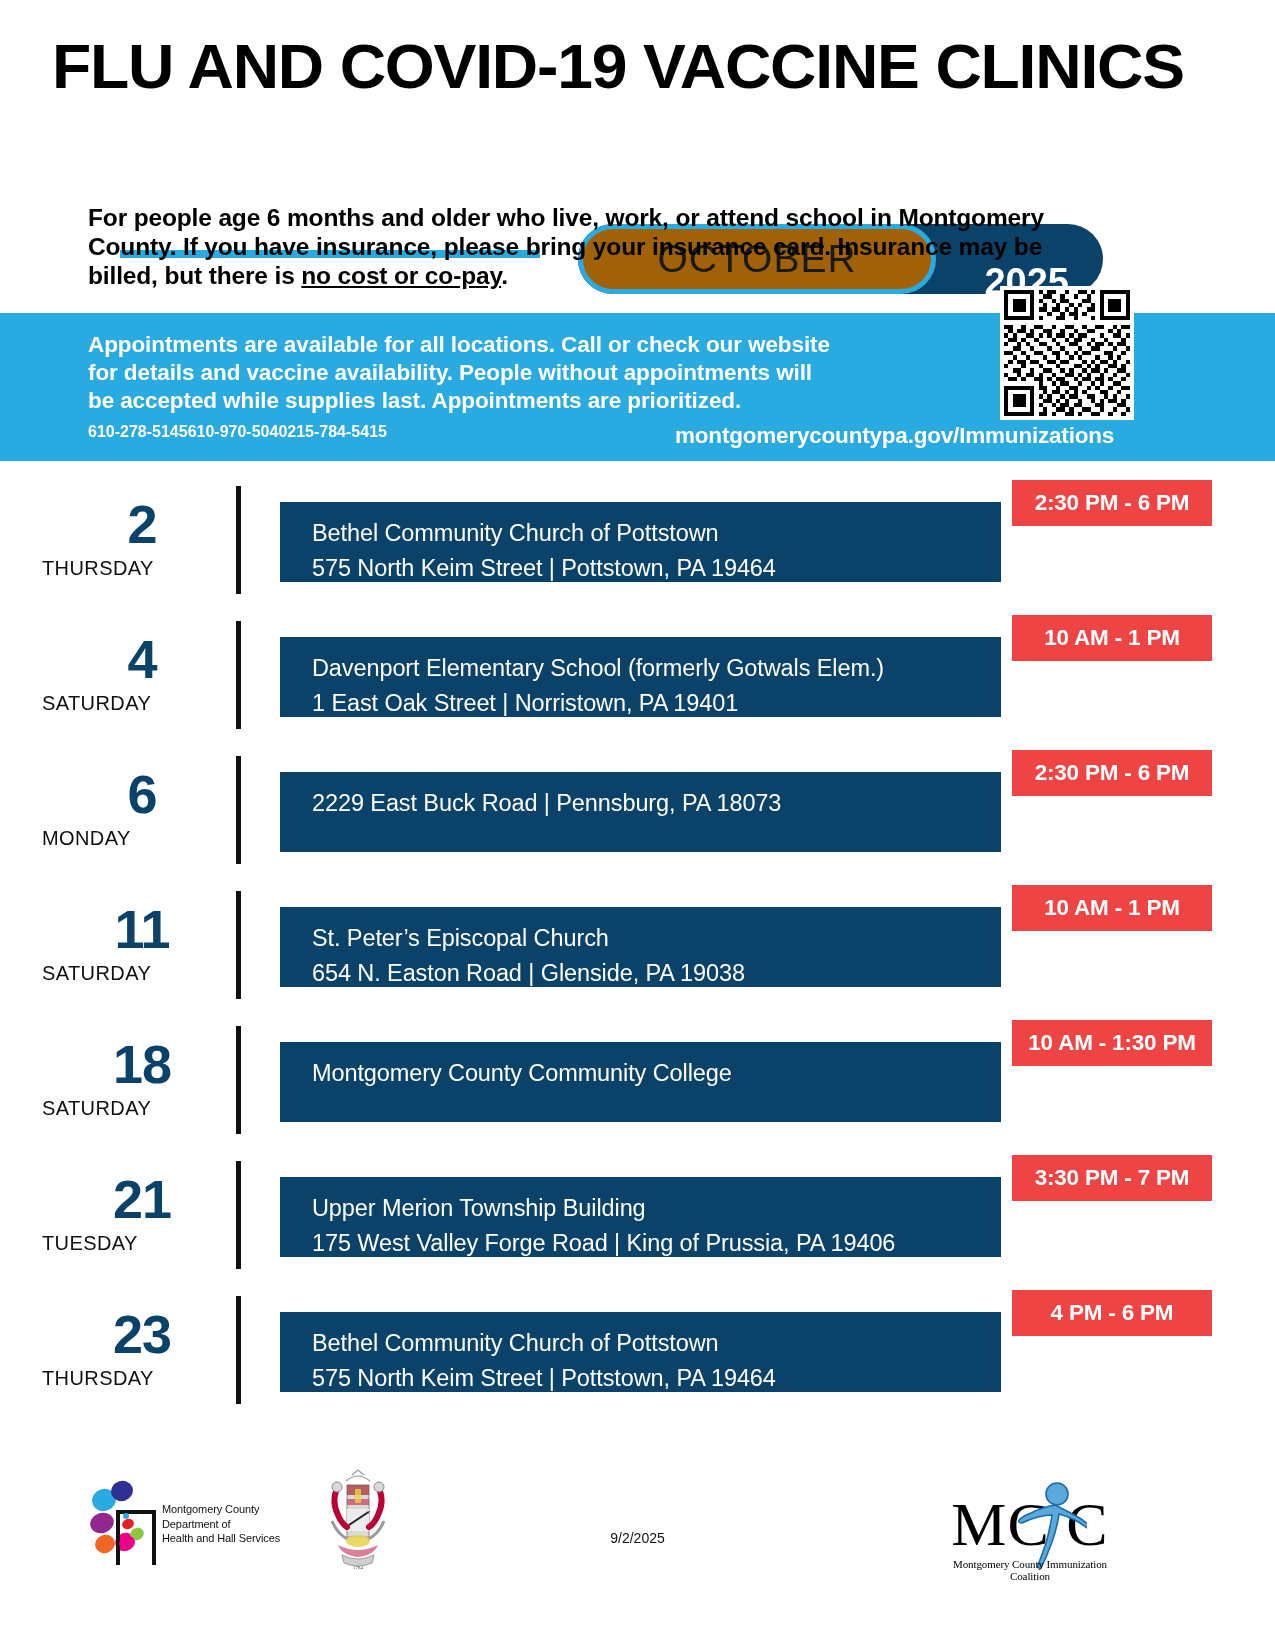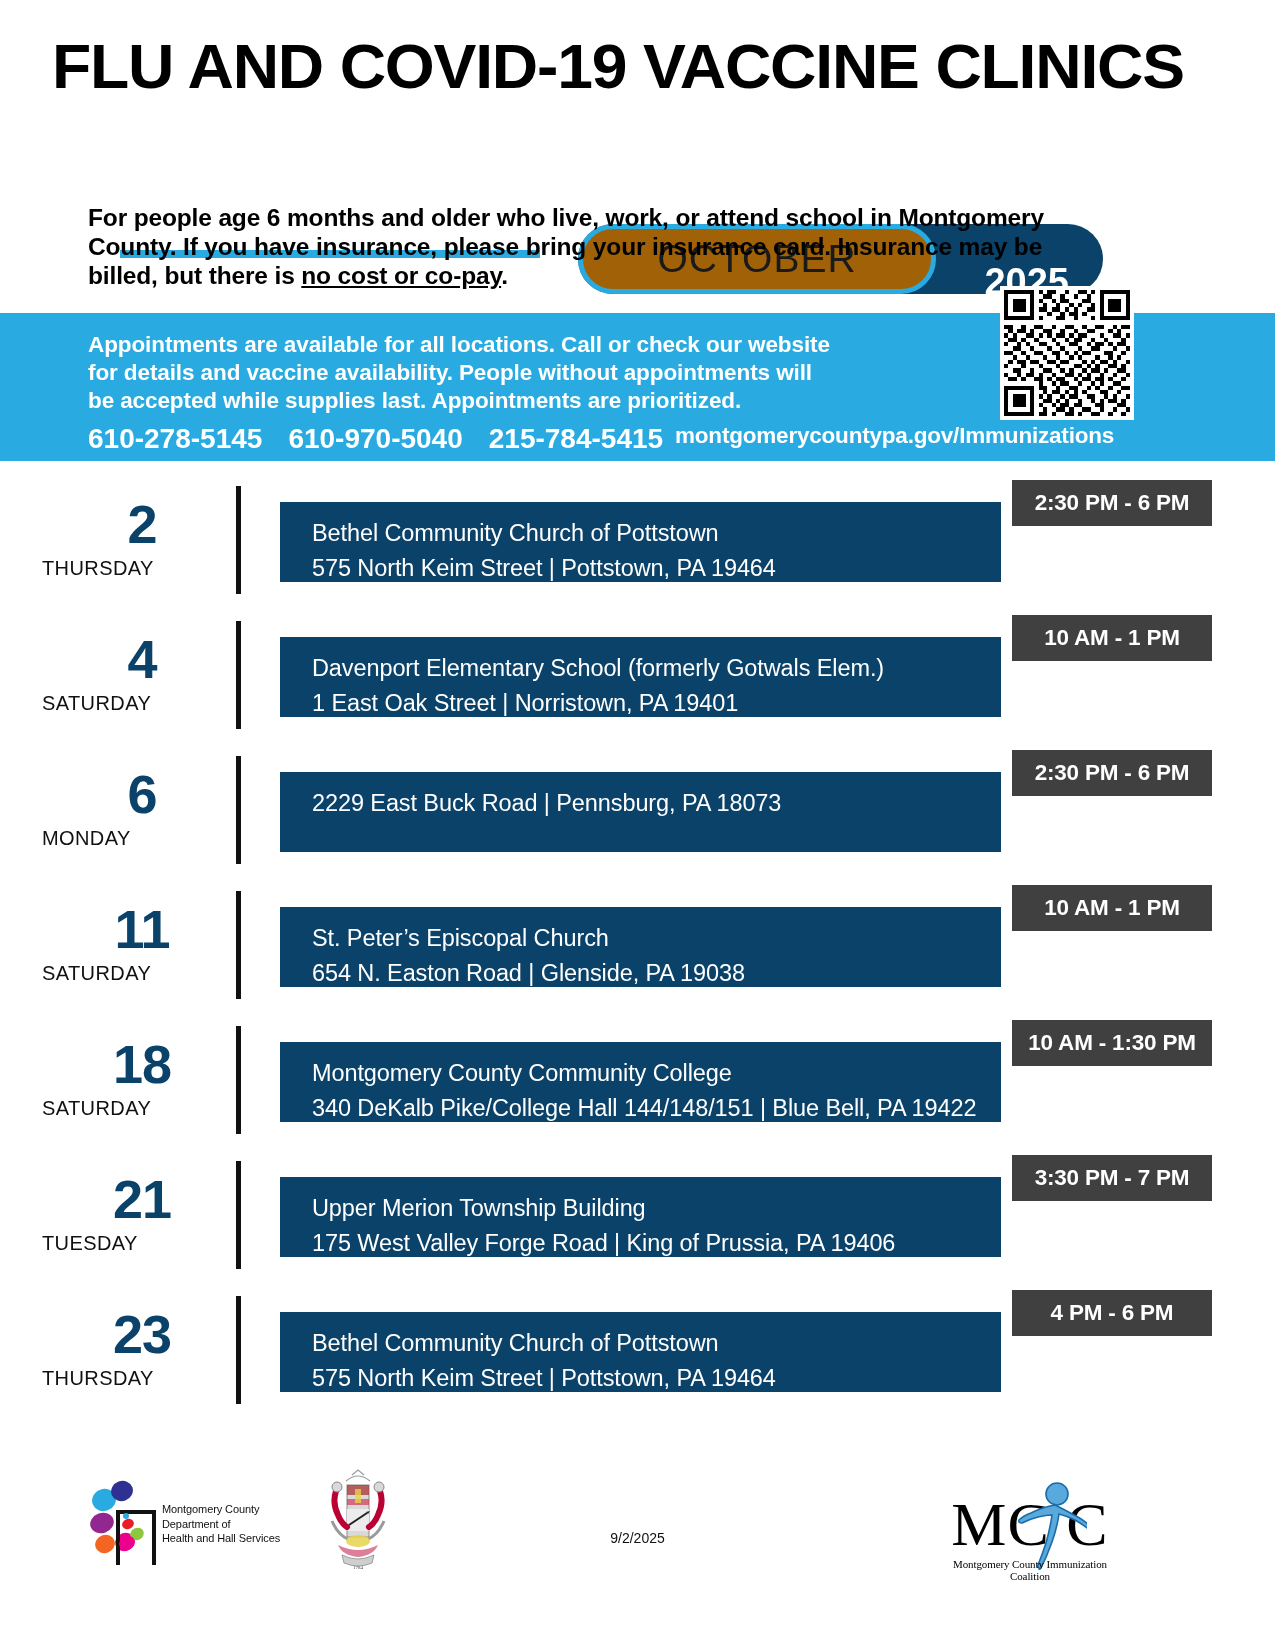--- a/index.html
+++ b/index.html
@@ -121,24 +121,23 @@
     font-size: 22.5px;
     font-weight: bold;
     line-height: 28px;
     letter-spacing: -0.1px;
   }
   .band-phones {
     position: absolute;
     left: 88px;
     top: 110px;
     color: #ffffff;
-    font-size: 28px;
+    font-size: 16px;
     font-weight: bold;
     display: flex;
-    gap: 26px;
   }
   .band-web {
     position: absolute;
     left: 675px;
     top: 110px;
     color: #ffffff;
     font-size: 22.5px;
     font-weight: bold;
     letter-spacing: -0.2px;
   }
@@ -212,21 +211,21 @@
     line-height: 35px;
     letter-spacing: -0.1px;
     white-space: nowrap;
   }
   .ev-time {
     position: absolute;
     right: 63px;
     top: 0px;
     min-width: 200px;
     height: 46px;
-    background: #404040;
+    background: #ef4444;
     color: #ffffff;
     font-size: 22.5px;
     font-weight: bold;
     display: flex;
     align-items: center;
     justify-content: center;
     padding: 0 16px;
     box-sizing: border-box;
     letter-spacing: -0.2px;
   }
@@ -625,21 +624,20 @@
     <div class="ev-time">10 AM - 1 PM</div>
   </div>
 
   <div class="event">
     <div class="ev-day-num">18</div>
     <div class="ev-day-name">SATURDAY</div>
     <div class="ev-divider"></div>
     <div class="ev-card">
       <div class="ev-card-inner">
         <div>Montgomery County Community College</div>
-        <div>340 DeKalb Pike/College Hall 144/148/151 | Blue Bell, PA 19422</div>
       </div>
     </div>
     <div class="ev-time">10 AM - 1:30 PM</div>
   </div>
 
   <div class="event">
     <div class="ev-day-num">21</div>
     <div class="ev-day-name">TUESDAY</div>
     <div class="ev-divider"></div>
     <div class="ev-card">

